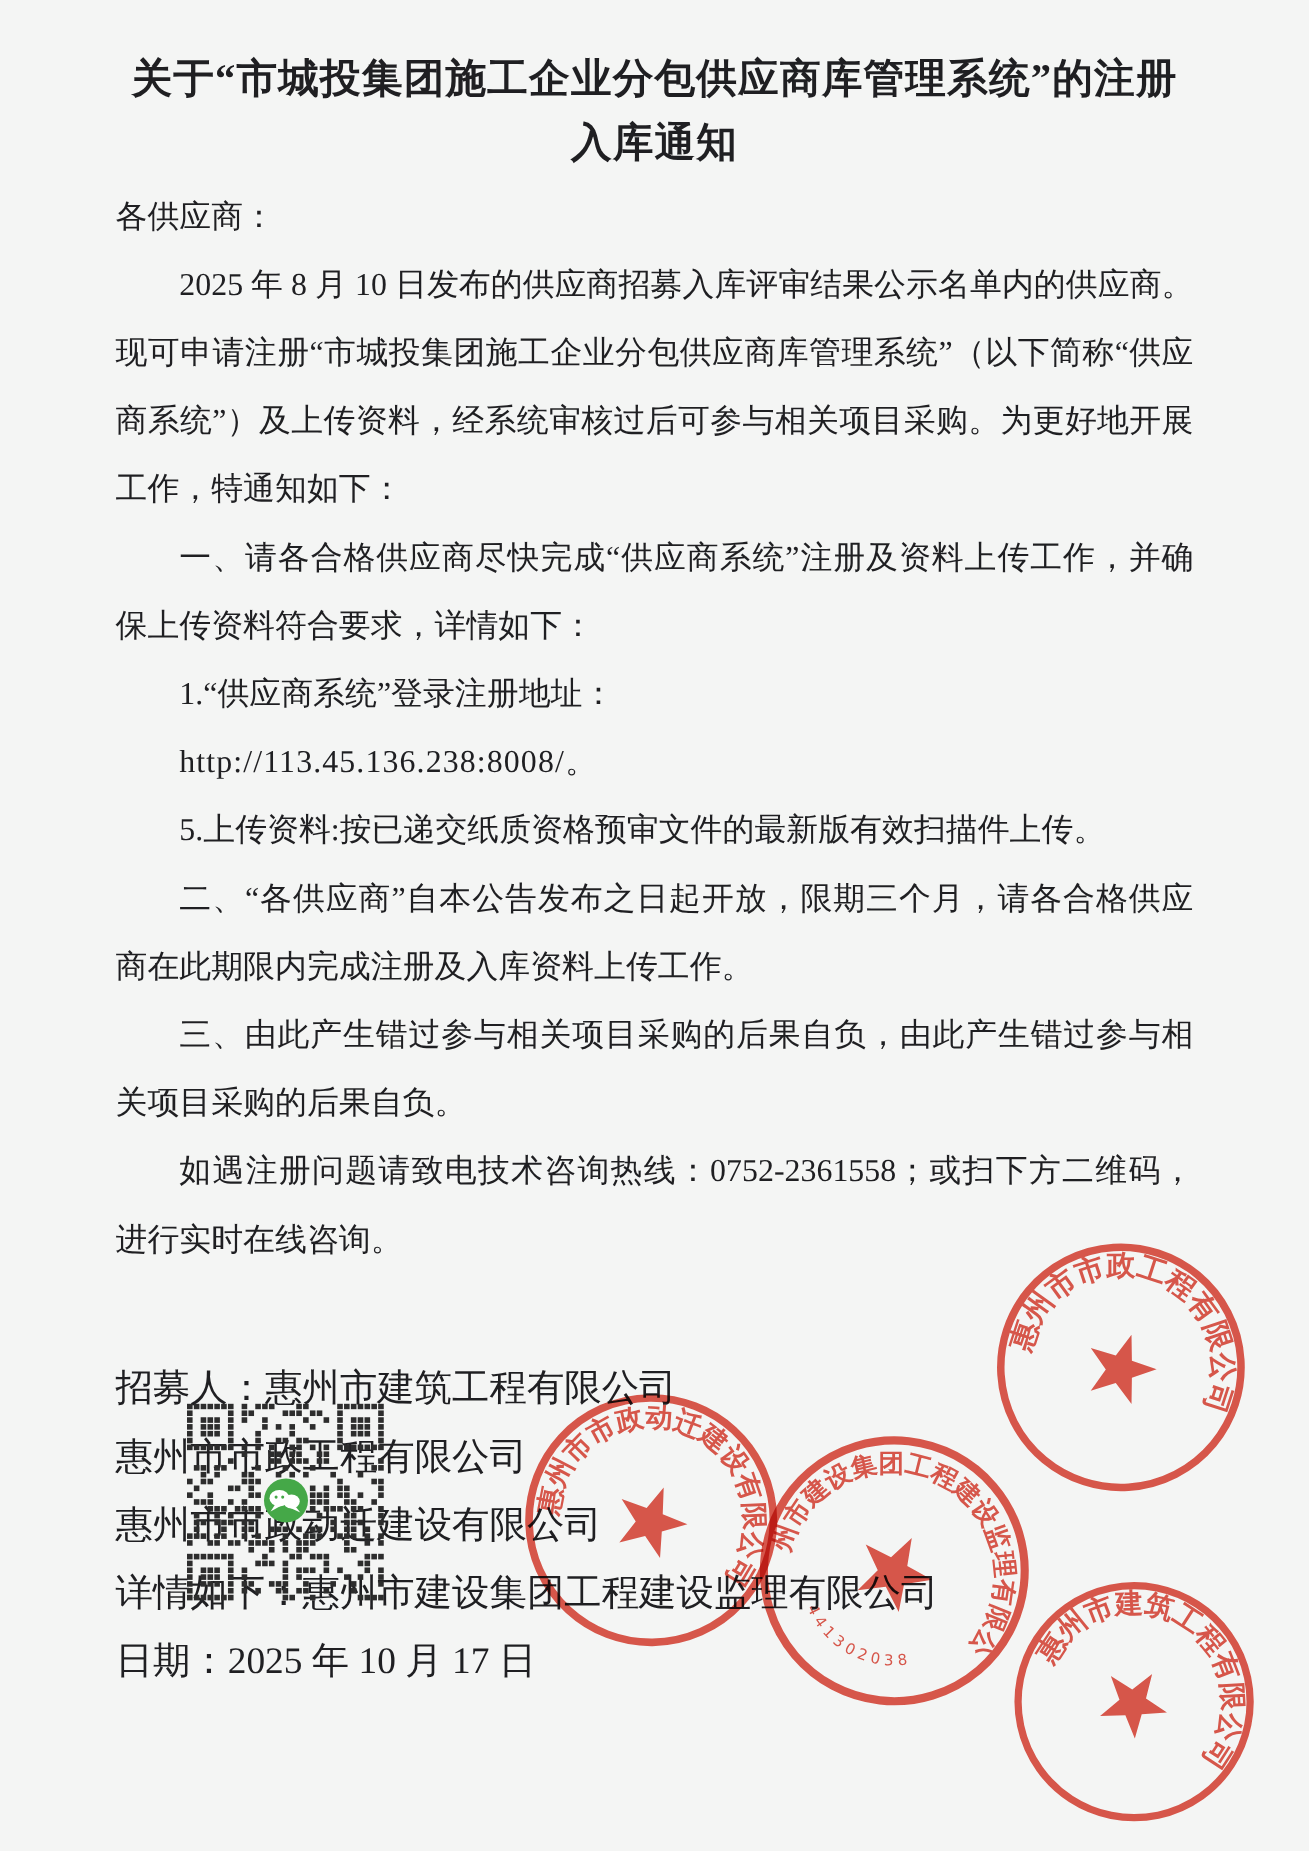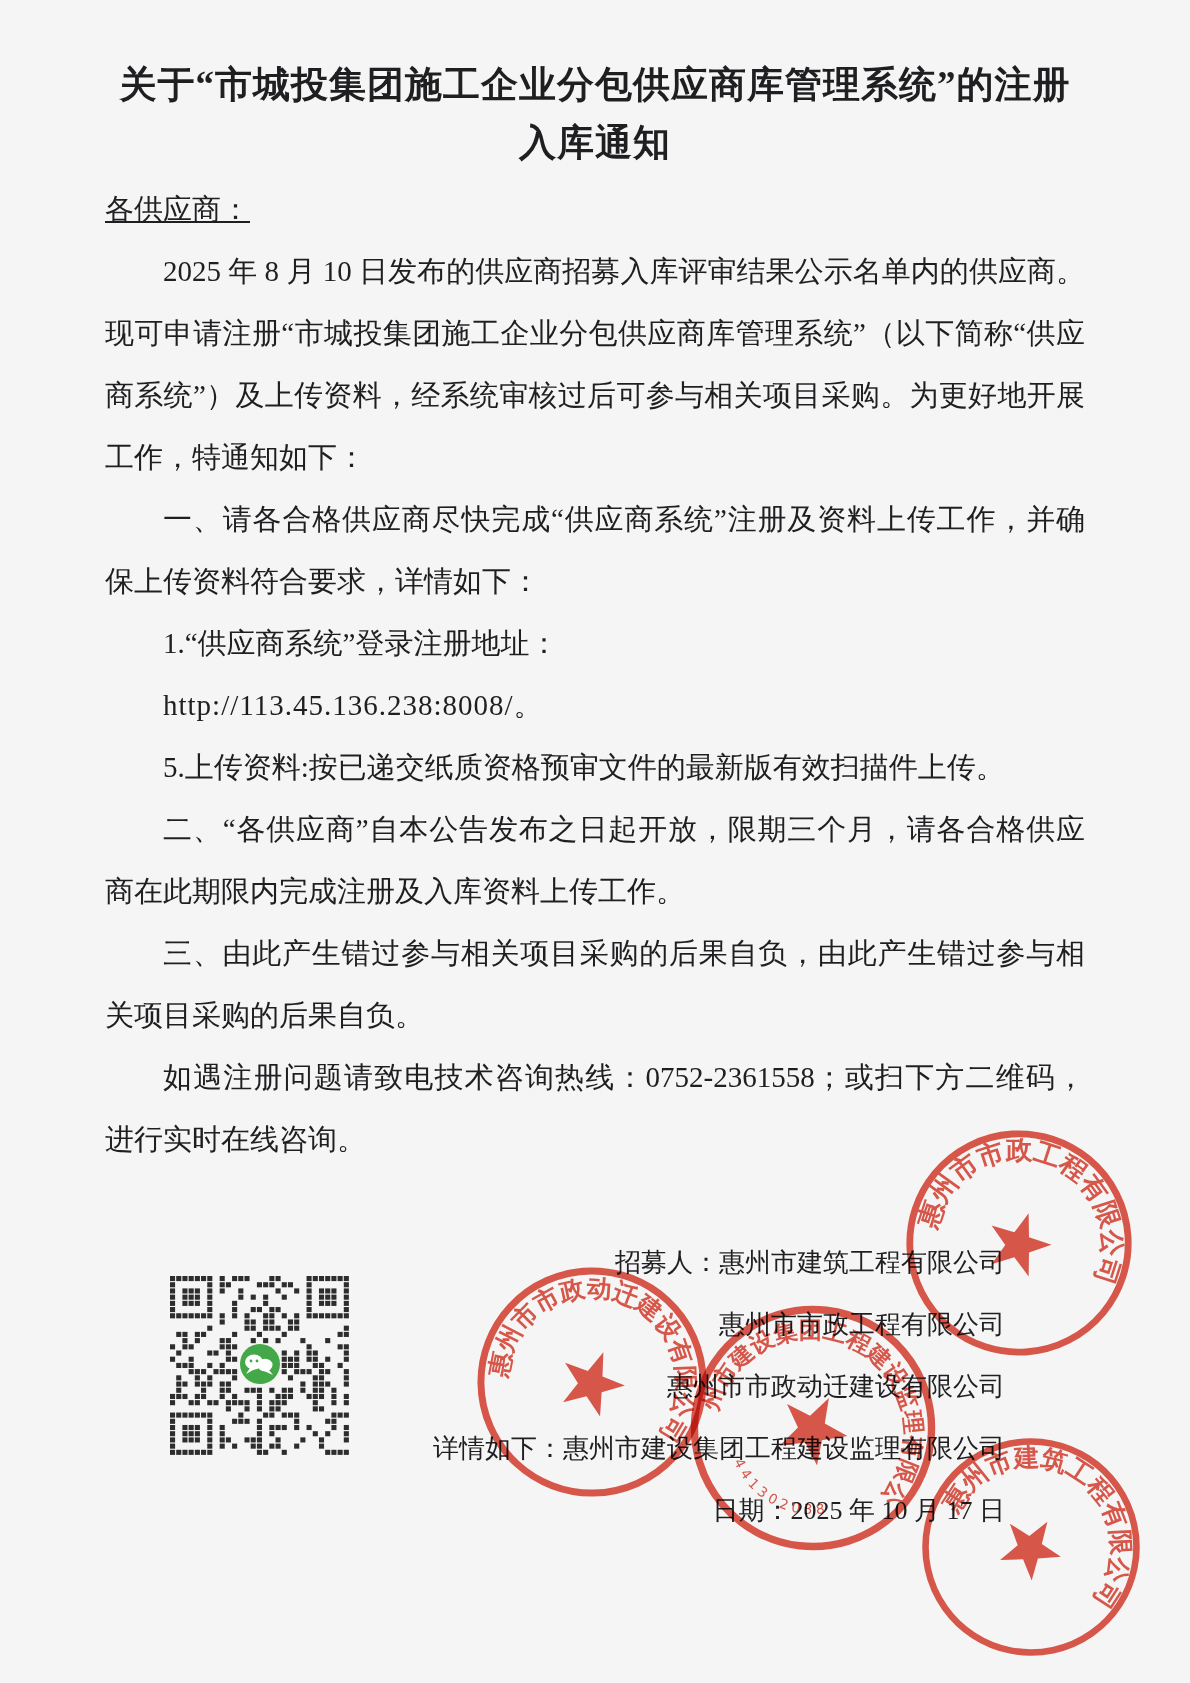--- a/index.html
+++ b/index.html
@@ -6,43 +6,42 @@
   body{
     width:1190px;height:1683px;
     background:#f4f5f4;
     font-family:"Liberation Serif","DejaVu Serif",serif;
     color:#1f1f22;
     position:relative;
     overflow:hidden;
   }
   .page{position:absolute;inset:0;}
   .title{
-    padding-top:56px;
+    padding-top:44px;
     margin:0 105px;
     font-size:37px;line-height:58px;
     font-weight:700;text-align:center;
     letter-spacing:1px;
   }
   .content{
     margin:6px 105px 0 105px;
     font-size:29px;line-height:62px;
     text-align:justify;
   }
-  .salutation{text-indent:0;text-decoration:underline;}
+  .salutation{text-indent:0;}
   .para{text-indent:2em;}
   .url-line{text-indent:2em;}
   .url{
     text-underline-offset:6px;
     letter-spacing:1px;
   }
   .signature{
     position:absolute;
     top:1232px;left:105px;right:185px;
-    font-size:26px;line-height:62px;
-    text-align:right;
+    font-size:34px;line-height:62px;
   }
   .sig-line{white-space:nowrap;}
   
   .qr{position:absolute;left:170px;top:1276px;width:180px;height:180px;}
   
   .stamp{
     position:absolute;
     mix-blend-mode:multiply;
     opacity:.88;
     pointer-events:none;

